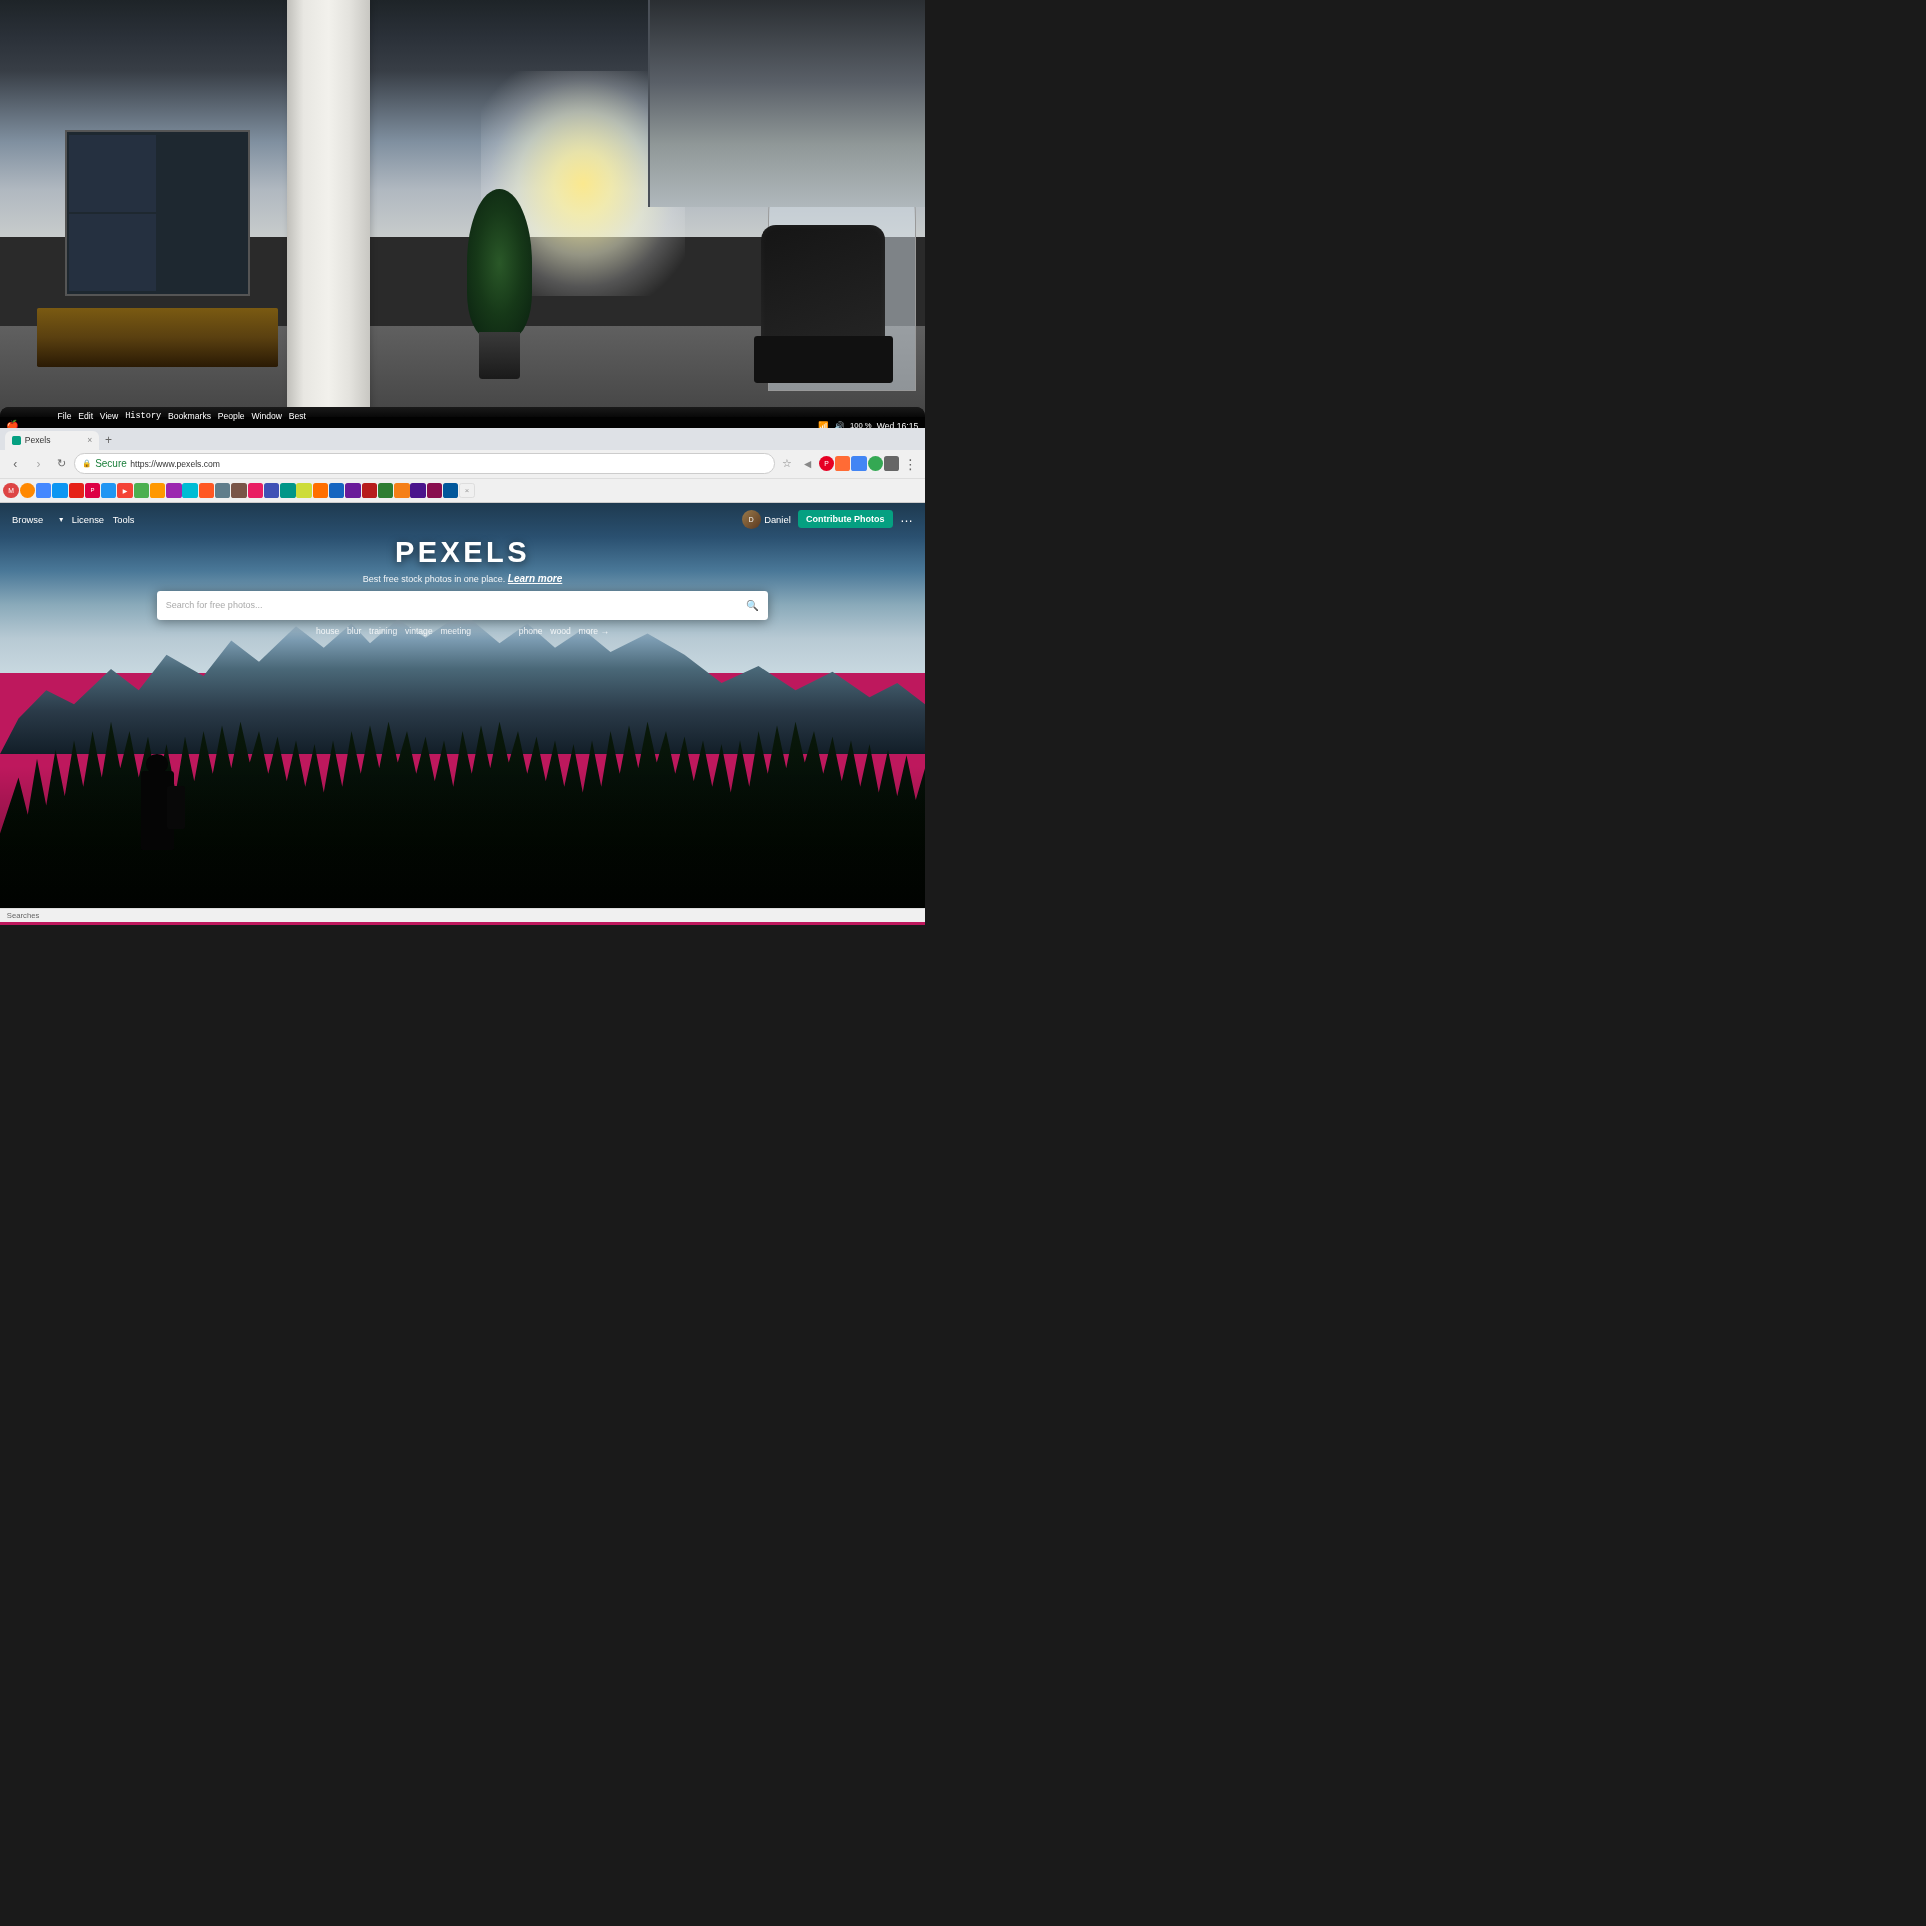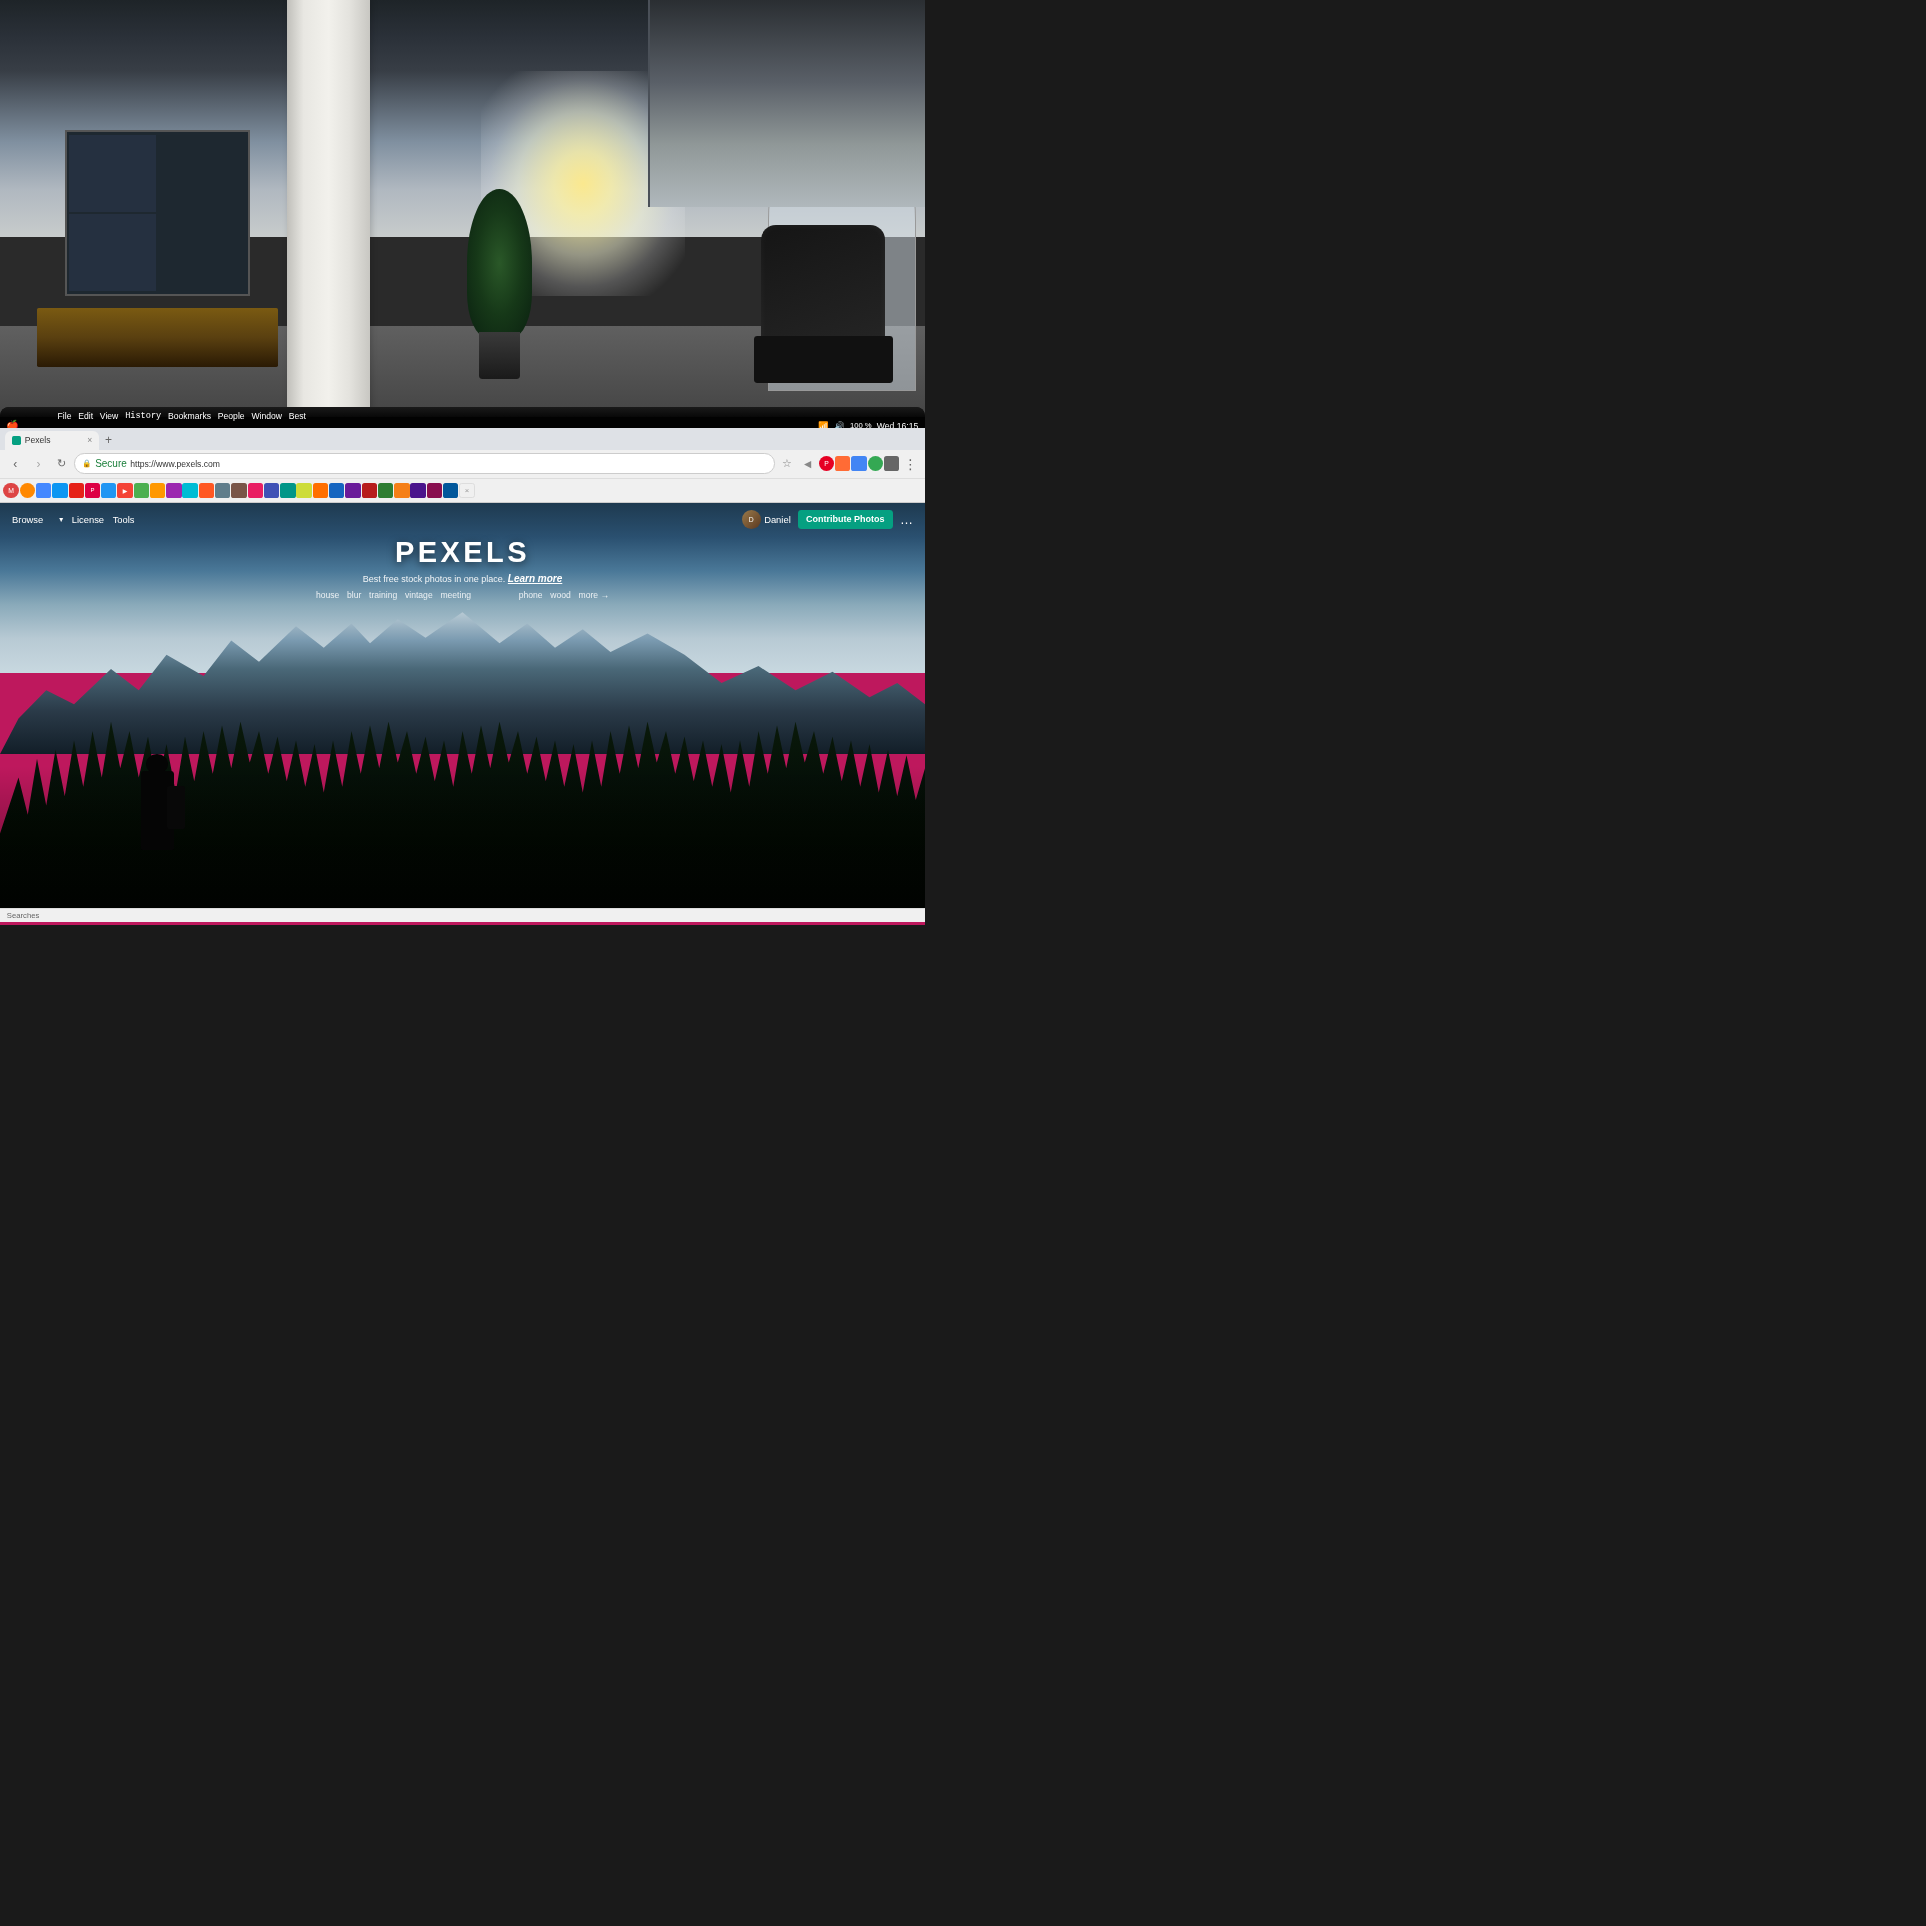--- a/index.html
+++ b/index.html
@@ -224,36 +224,40 @@
         </div>
 
         <div style="position:absolute;top:0;left:0;right:0;height:33px;display:flex;align-items:center;padding:0 12px;gap:8.6px;z-index:10;">
           <button style="font-size:9.4px;color:white;background:none;border:none;cursor:pointer;display:flex;align-items:center;gap:16px;">
             <span>Browse</span>
               <span style="font-size:7.7px;">▾</span>
           </button>
           <button style="font-size:9.4px;color:white;background:none;border:none;cursor:pointer;">License</button>
           <button style="font-size:9.4px;color:white;background:none;border:none;cursor:pointer;">Tools</button>
 
-          <div style="margin-left:auto;display:flex;align-items:center;gap:6.8px;">
+          <div style="margin-left:auto;display:flex;align-items:flex-start;gap:6.8px;">
             <div style="display:flex;align-items:center;gap:3.4px;cursor:pointer;">
               <div style="width:19px;height:19px;border-radius:50%;background:linear-gradient(135deg,#9a7a4a,#5a3820);overflow:hidden;display:flex;align-items:center;justify-content:center;font-size:6.8px;color:white;">D</div>
               <span style="font-size:9.4px;color:white;">Daniel</span>
             </div>
             <button style="background:#05A081;color:white;border:none;border-radius:3.4px;padding:4.3px 8.6px;font-size:9px;cursor:pointer;font-weight:600;">Contribute Photos</button>
             <button style="color:white;background:none;border:none;font-size:13px;cursor:pointer;">…</button>
           </div>
         </div>
 
         <div style="position:absolute;top:33px;left:0;right:0;display:flex;flex-direction:column;align-items:center;z-index:5;gap:4.3px;">
           <h1 style="font-size:29px;font-weight:900;color:white;letter-spacing:3.4px;text-shadow:0 1.7px 8.6px rgba(0,0,0,0.6);font-family:Arial Black,sans-serif;">PEXELS</h1>
           <p style="font-size:9px;color:rgba(255,255,255,0.92);text-align:center;">
             <span>Best free stock photos in one place.</span> <a style="color:white;font-weight:600;text-decoration:underline;font-size:10px;font-style:italic;">Learn more</a>
           </p>
 
+          <div style="width:66%;height:29px;background:white;border-radius:3.4px;display:flex;align-items:center;padding:0 8.6px;margin-top:2.6px;box-shadow:0 1.7px 10.3px rgba(0,0,0,0.4);cursor:text;">
+            <span style="flex:1;font-size:9px;color:#aaa;">Search for free photos...</span>
+            <span style="color:#aaa;font-size:10.3px;">🔍</span>
+          </div>
 
           <div style="display:flex;align-items:center;gap:7.7px;margin-top:1.7px;">
             <a style="font-size:8.6px;color:rgba(255,255,255,0.85);cursor:pointer;text-decoration:none;">house</a>
             <a style="font-size:8.6px;color:rgba(255,255,255,0.85);cursor:pointer;text-decoration:none;">blur</a>
             <a style="font-size:8.6px;color:rgba(255,255,255,0.85);cursor:pointer;text-decoration:none;">training</a>
             <a style="font-size:8.6px;color:rgba(255,255,255,0.85);cursor:pointer;text-decoration:none;">vintage</a>
             <a style="font-size:8.6px;color:rgba(255,255,255,0.85);cursor:pointer;text-decoration:none;">meeting</a>
             <a style="font-size:8.6px;color:rgba(255,255,255,0.85);cursor:pointer;text-decoration:none;padding-left:40px;">phone</a>
             <a style="font-size:8.6px;color:rgba(255,255,255,0.85);cursor:pointer;text-decoration:none;">wood</a>
             <a style="font-size:8.6px;color:rgba(255,255,255,0.85);cursor:pointer;text-decoration:none;">more →</a>

